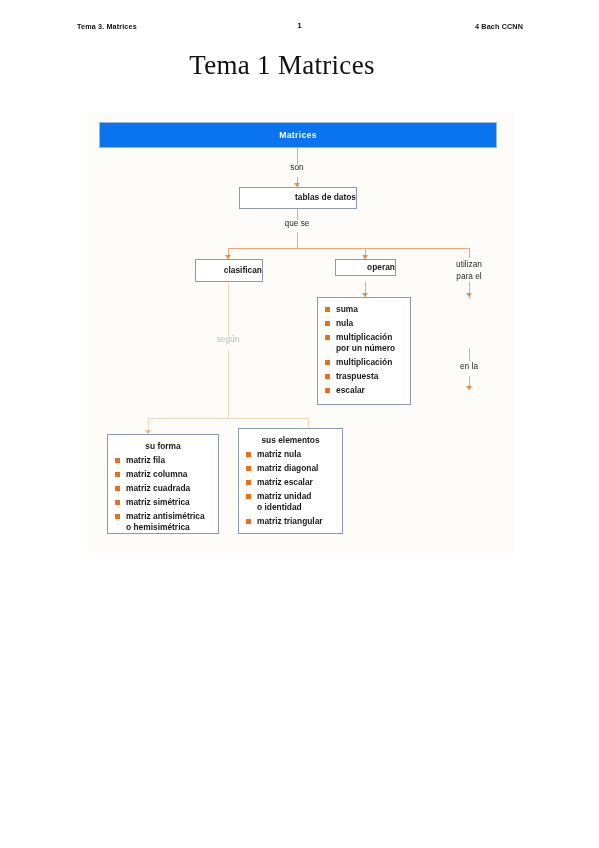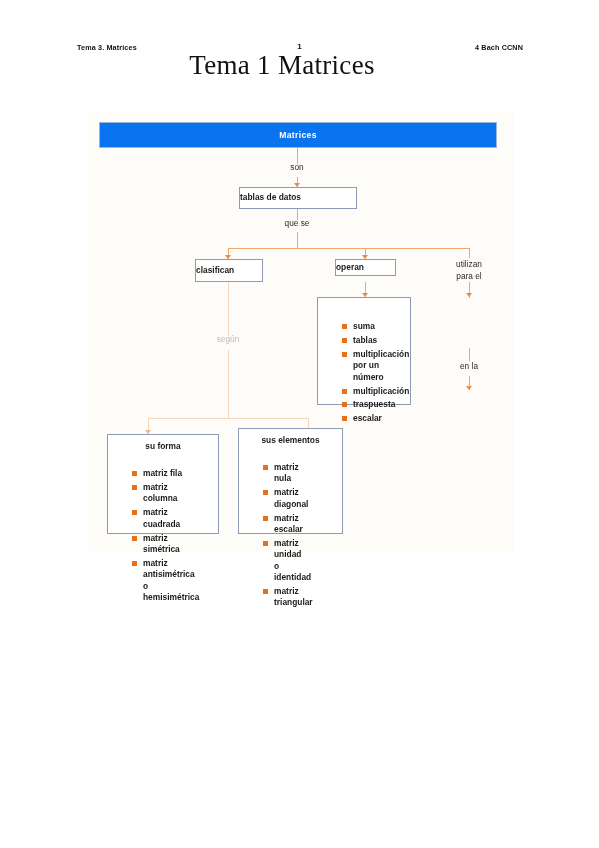--- a/index.html
+++ b/index.html
@@ -14,21 +14,20 @@
     font-family: "Liberation Sans", sans-serif;
     overflow: hidden;
   }
 
   
   #page-header {
     position: absolute;
     left: 0; top: 0;
     width: 583px;
     height: 40px;
-    margin-top: 21px;
   }
   #page-header .hdr-left {
     position: absolute;
     left: 77px; top: 22px;
     font-size: 7.2px;
     font-weight: bold;
     letter-spacing: 0.15px;
     color: #101010;
     white-space: nowrap;
   }
@@ -84,21 +83,21 @@
   .node {
     position: absolute;
     box-sizing: border-box;
     background: #ffffff;
     border: 1px solid #8d9ab4;
     color: #1b1b1b;
     font-size: 8.4px;
     font-weight: bold;
     display: flex;
     align-items: center;
-    justify-content: flex-start;
+    justify-content: flex-end;
     text-align: center;
     line-height: 11.5px;
   }
   .node.multi { flex-direction: column; }
 
   .banner {
     position: absolute;
     box-sizing: border-box;
     background: #0a73f0;
     border: 1px solid #9bb6d8;
@@ -131,21 +130,21 @@
   }
   .listbox .lb-title {
     font-size: 8.4px;
     font-weight: bold;
     color: #1b1b1b;
     text-align: center;
     margin-bottom: 4px;
   }
   .listbox ul {
     list-style: none;
-    margin: 17px;
+    margin: 0;
     padding: 0;
   }
   .listbox li {
     position: relative;
     padding-left: 11px;
     font-size: 8.4px;
     font-weight: bold;
     color: #1b1b1b;
     line-height: 11.4px;
     margin-bottom: 2.5px;
@@ -233,21 +232,21 @@
   <div class="ln-v ln-faint" style="left:60px; top:306px; height:16px;"></div>
   <div class="arrow faint" style="left:57px; top:318px;"></div>
   <div class="ln-v ln-faint" style="left:220px; top:306px; height:16px;"></div>
   <div class="arrow faint" style="left:217px; top:318px;"></div>
 
   <div class="ln-v" style="left:277px; top:170px; height:15px;"></div>
   <div class="arrow" style="left:274px; top:181px;"></div>
   <div class="listbox" style="left:229px; top:185px; width:94px; height:108px;">
     <ul>
       <li>suma</li>
-      <li>tablas</li>
+      <li>nula</li>
       <li>multiplicación
 por un número</li>
       <li>multiplicación</li>
       <li>traspuesta</li>
       <li>escalar</li>
     </ul>
   </div>
 
   <div class="ln-v" style="left:381px; top:170px; height:16px;"></div>
   <div class="arrow" style="left:378px; top:181px;"></div>

